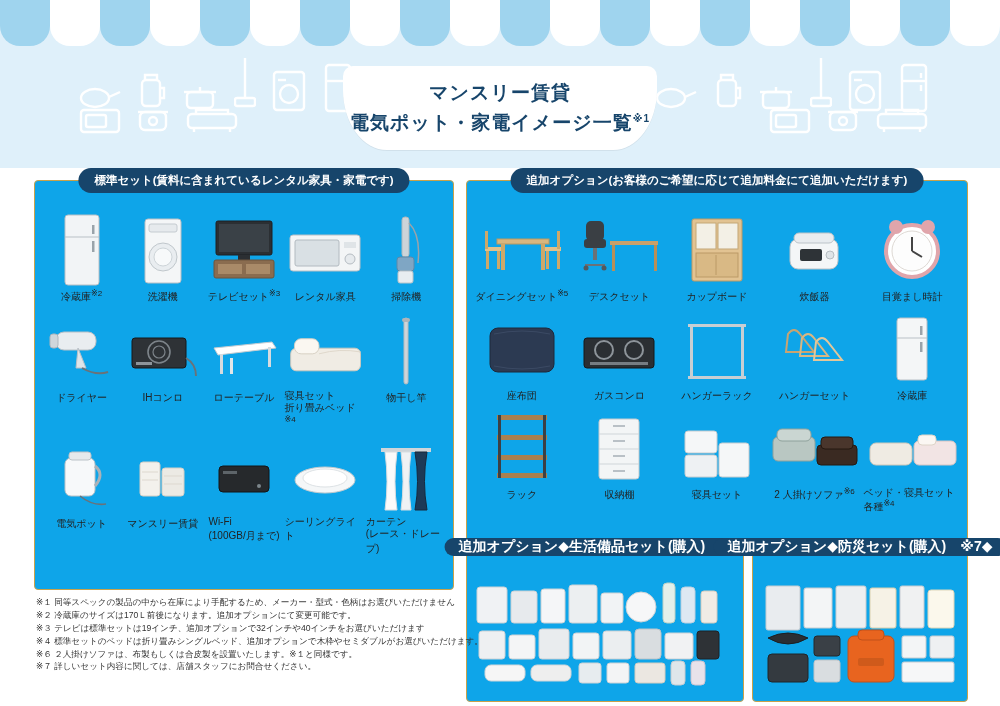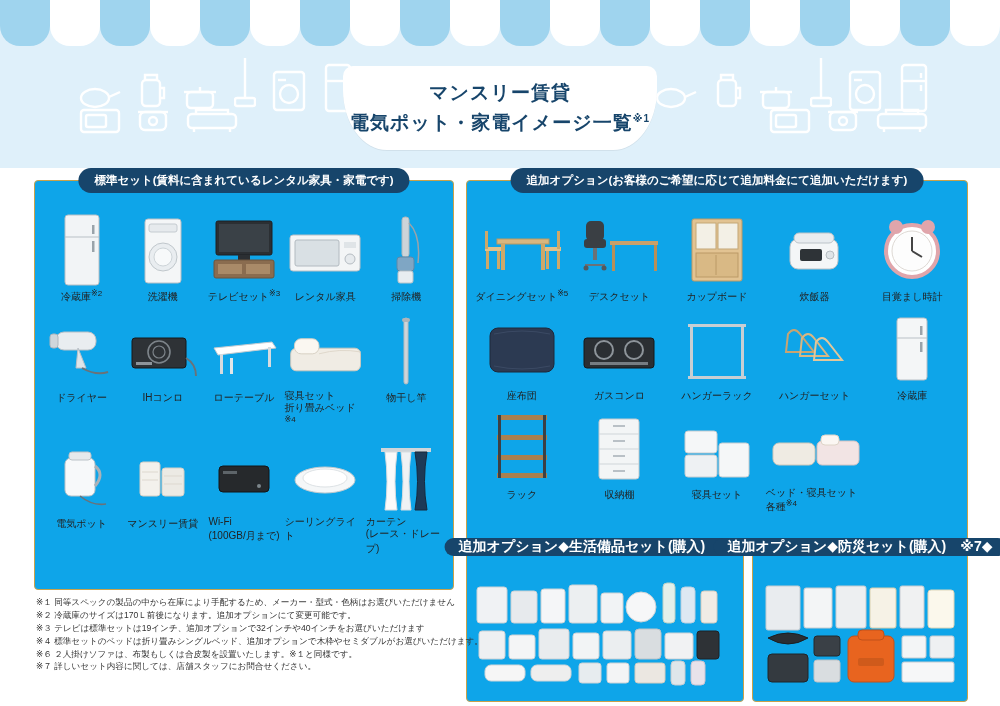--- a/index.html
+++ b/index.html
@@ -648,20 +648,31 @@
         <div class="thumb">
           <svg width="76" height="74" viewBox="0 0 76 74">
             <rect x="6" y="20" width="32" height="22" rx="3" fill="#f5f7f8" stroke="#c6cdd1"></rect>
             <rect x="6" y="44" width="32" height="22" rx="3" fill="#eef1f3" stroke="#c6cdd1"></rect>
             <rect x="40" y="32" width="30" height="34" rx="3" fill="#f5f7f8" stroke="#c6cdd1"></rect>
           </svg>
         </div>
         <div class="cap"><span>寝具セット</span><sup></sup></div>
       </div>
 
+      <div class="item">
+        <div class="thumb">
+          <svg width="92" height="74" viewBox="0 0 92 74">
+            <rect x="4" y="26" width="42" height="24" rx="5" fill="#b9c7c2" stroke="#8fa29c"></rect>
+            <rect x="8" y="18" width="34" height="12" rx="5" fill="#cad6d2" stroke="#8fa29c"></rect>
+            <rect x="48" y="34" width="40" height="20" rx="4" fill="#3a2a22" stroke="#251810"></rect>
+            <rect x="52" y="26" width="32" height="12" rx="4" fill="#4a362c" stroke="#251810"></rect>
+          </svg>
+        </div>
+        <div class="cap"><span>2 人掛けソファ</span><sup>※6</sup></div>
+      </div>
 
       <div class="item">
         <div class="thumb">
           <svg width="92" height="74" viewBox="0 0 92 74">
             <rect x="4" y="32" width="42" height="22" rx="6" fill="#efebe3" stroke="#cfc8bb"></rect>
             <rect x="48" y="30" width="42" height="24" rx="5" fill="#f2e4e4" stroke="#d6c4c4"></rect>
             <rect x="52" y="24" width="18" height="10" rx="4" fill="#fbf7f3" stroke="#ded4c8"></rect>
           </svg>
         </div>
         <div class="cap"><span>ベッド・寝具セット各種</span><sup>※4</sup></div>

